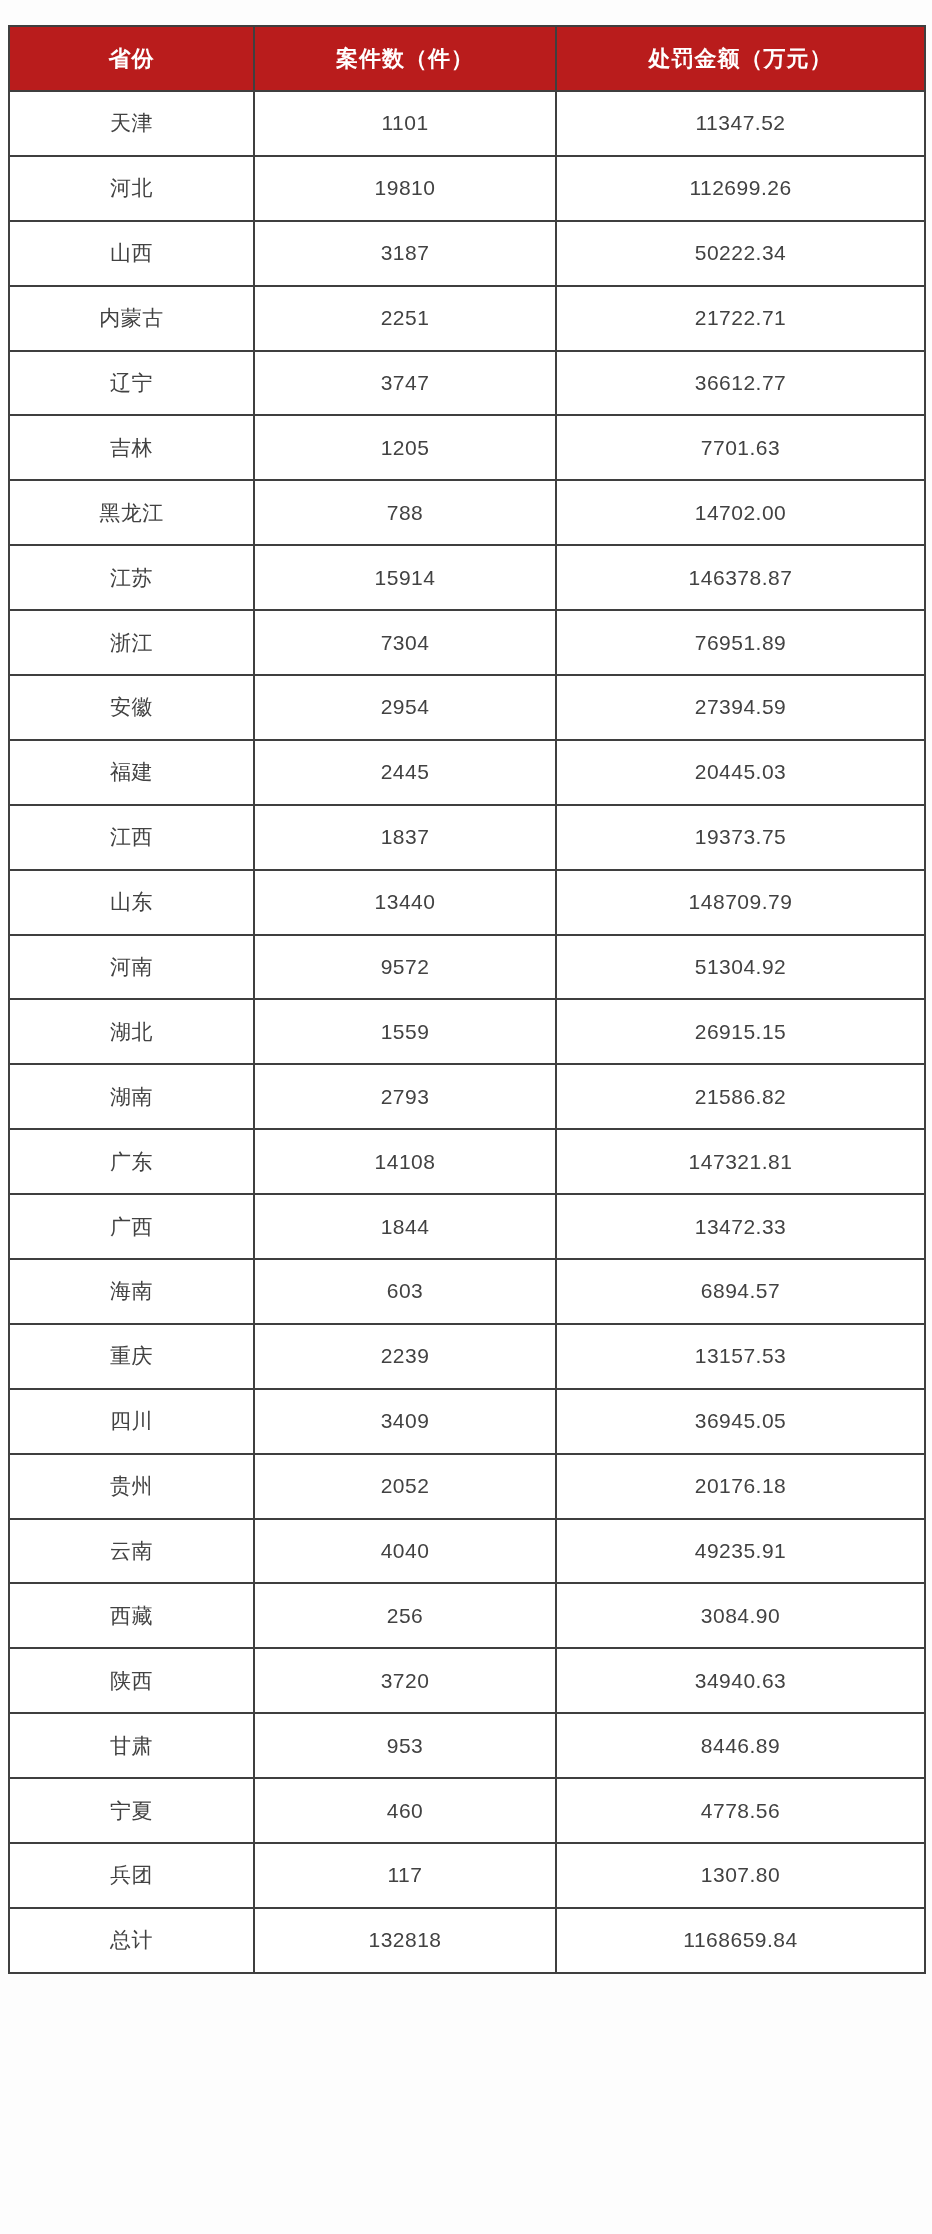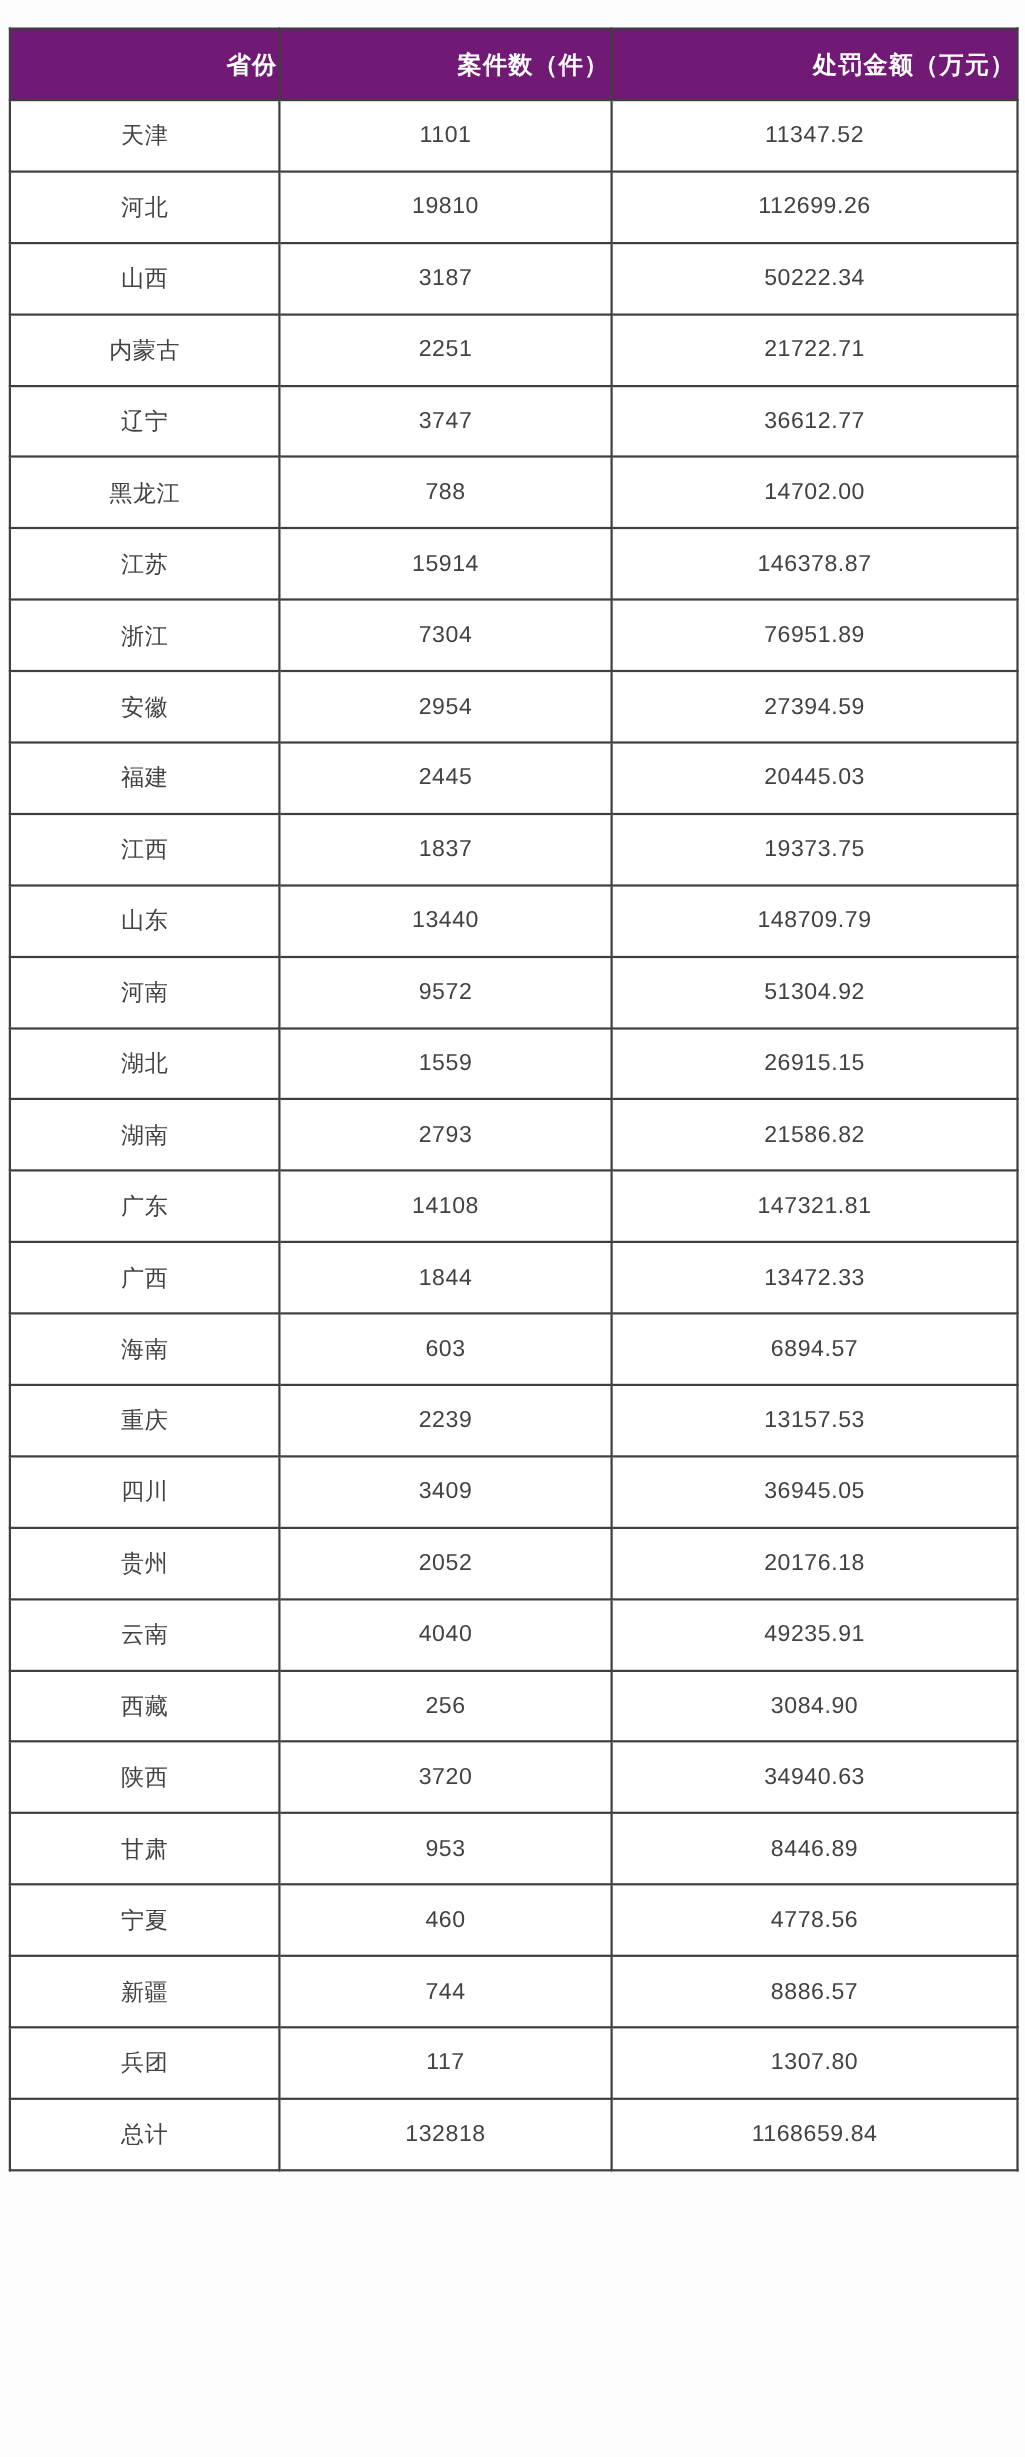--- a/index.html
+++ b/index.html
@@ -18,26 +18,26 @@
   table.stats {
     width: 916px;
     border-collapse: collapse;
     table-layout: fixed;
   }
   table.stats col.c1 { width: 245px; }
   table.stats col.c2 { width: 302px; }
   table.stats col.c3 { width: 369px; }
   table.stats th {
     height: 61px;
-    background: #701a75;
+    background: #b91c1c;
     color: #ffffff;
     font-size: 22px;
     font-weight: bold;
     letter-spacing: 1px;
-    text-align: right;
+    text-align: center;
     border: 2px solid #3f3f3f;
   }
   table.stats td {
     height: 60.9px;
     font-size: 21px;
     color: #424242;
     text-align: center;
     vertical-align: middle;
     background: #ffffff;
     border: 2px solid #3f3f3f;
@@ -81,20 +81,25 @@
           <td>内蒙古</td>
           <td>2251</td>
           <td>21722.71</td>
         </tr>
         <tr>
           <td>辽宁</td>
           <td>3747</td>
           <td>36612.77</td>
         </tr>
         <tr>
+          <td>吉林</td>
+          <td>1205</td>
+          <td>7701.63</td>
+        </tr>
+        <tr>
           <td>黑龙江</td>
           <td>788</td>
           <td>14702.00</td>
         </tr>
         <tr>
           <td>江苏</td>
           <td>15914</td>
           <td>146378.87</td>
         </tr>
         <tr>
@@ -184,25 +189,20 @@
         </tr>
         <tr>
           <td>甘肃</td>
           <td>953</td>
           <td>8446.89</td>
         </tr>
         <tr>
           <td>宁夏</td>
           <td>460</td>
           <td>4778.56</td>
-        </tr>
-        <tr>
-          <td>新疆</td>
-          <td>744</td>
-          <td>8886.57</td>
         </tr>
         <tr>
           <td>兵团</td>
           <td>117</td>
           <td>1307.80</td>
         </tr>
         <tr>
           <td>总计</td>
           <td>132818</td>
           <td>1168659.84</td>

